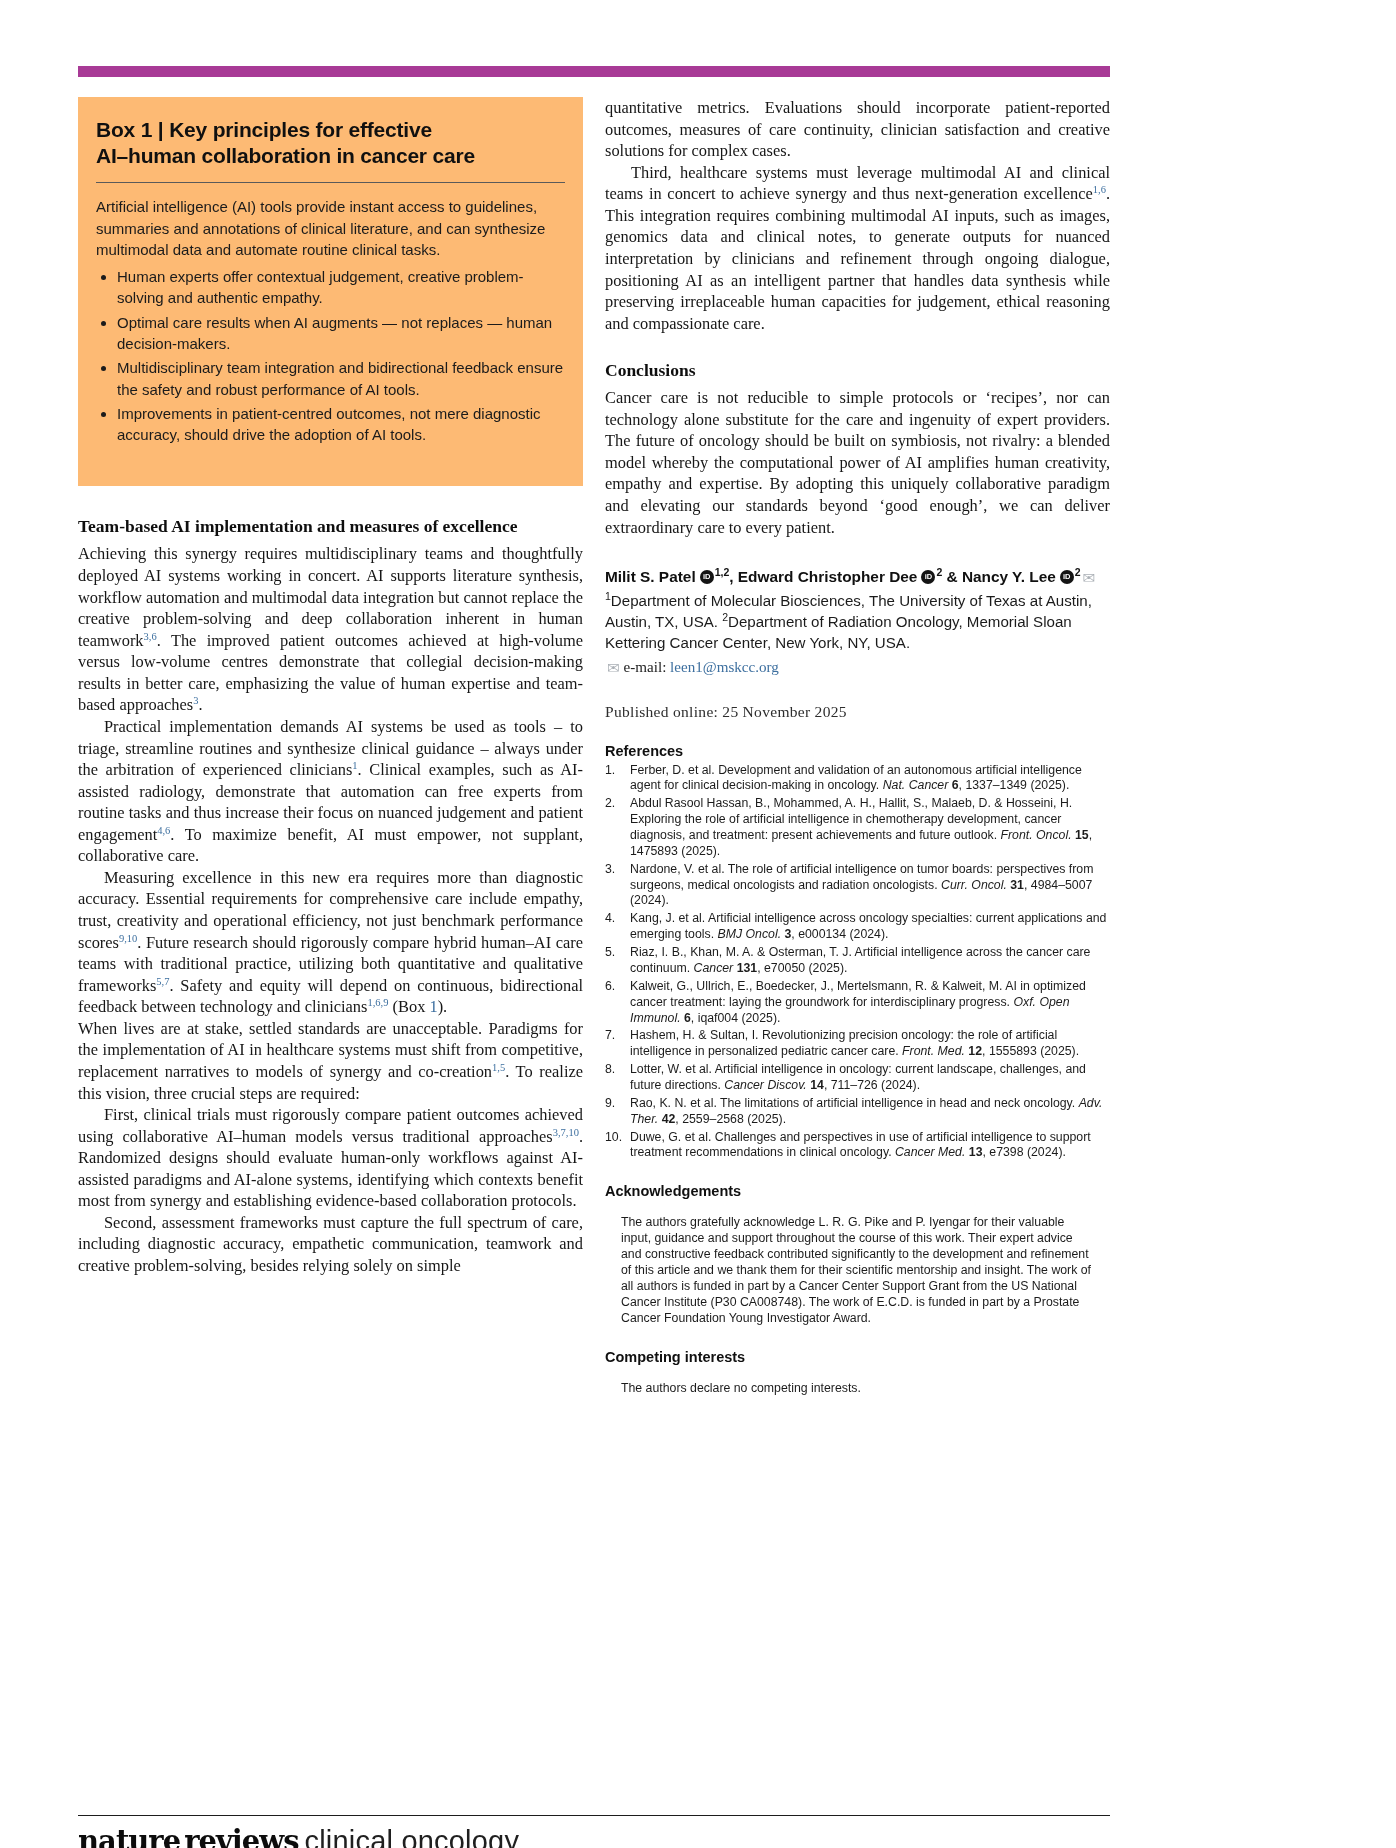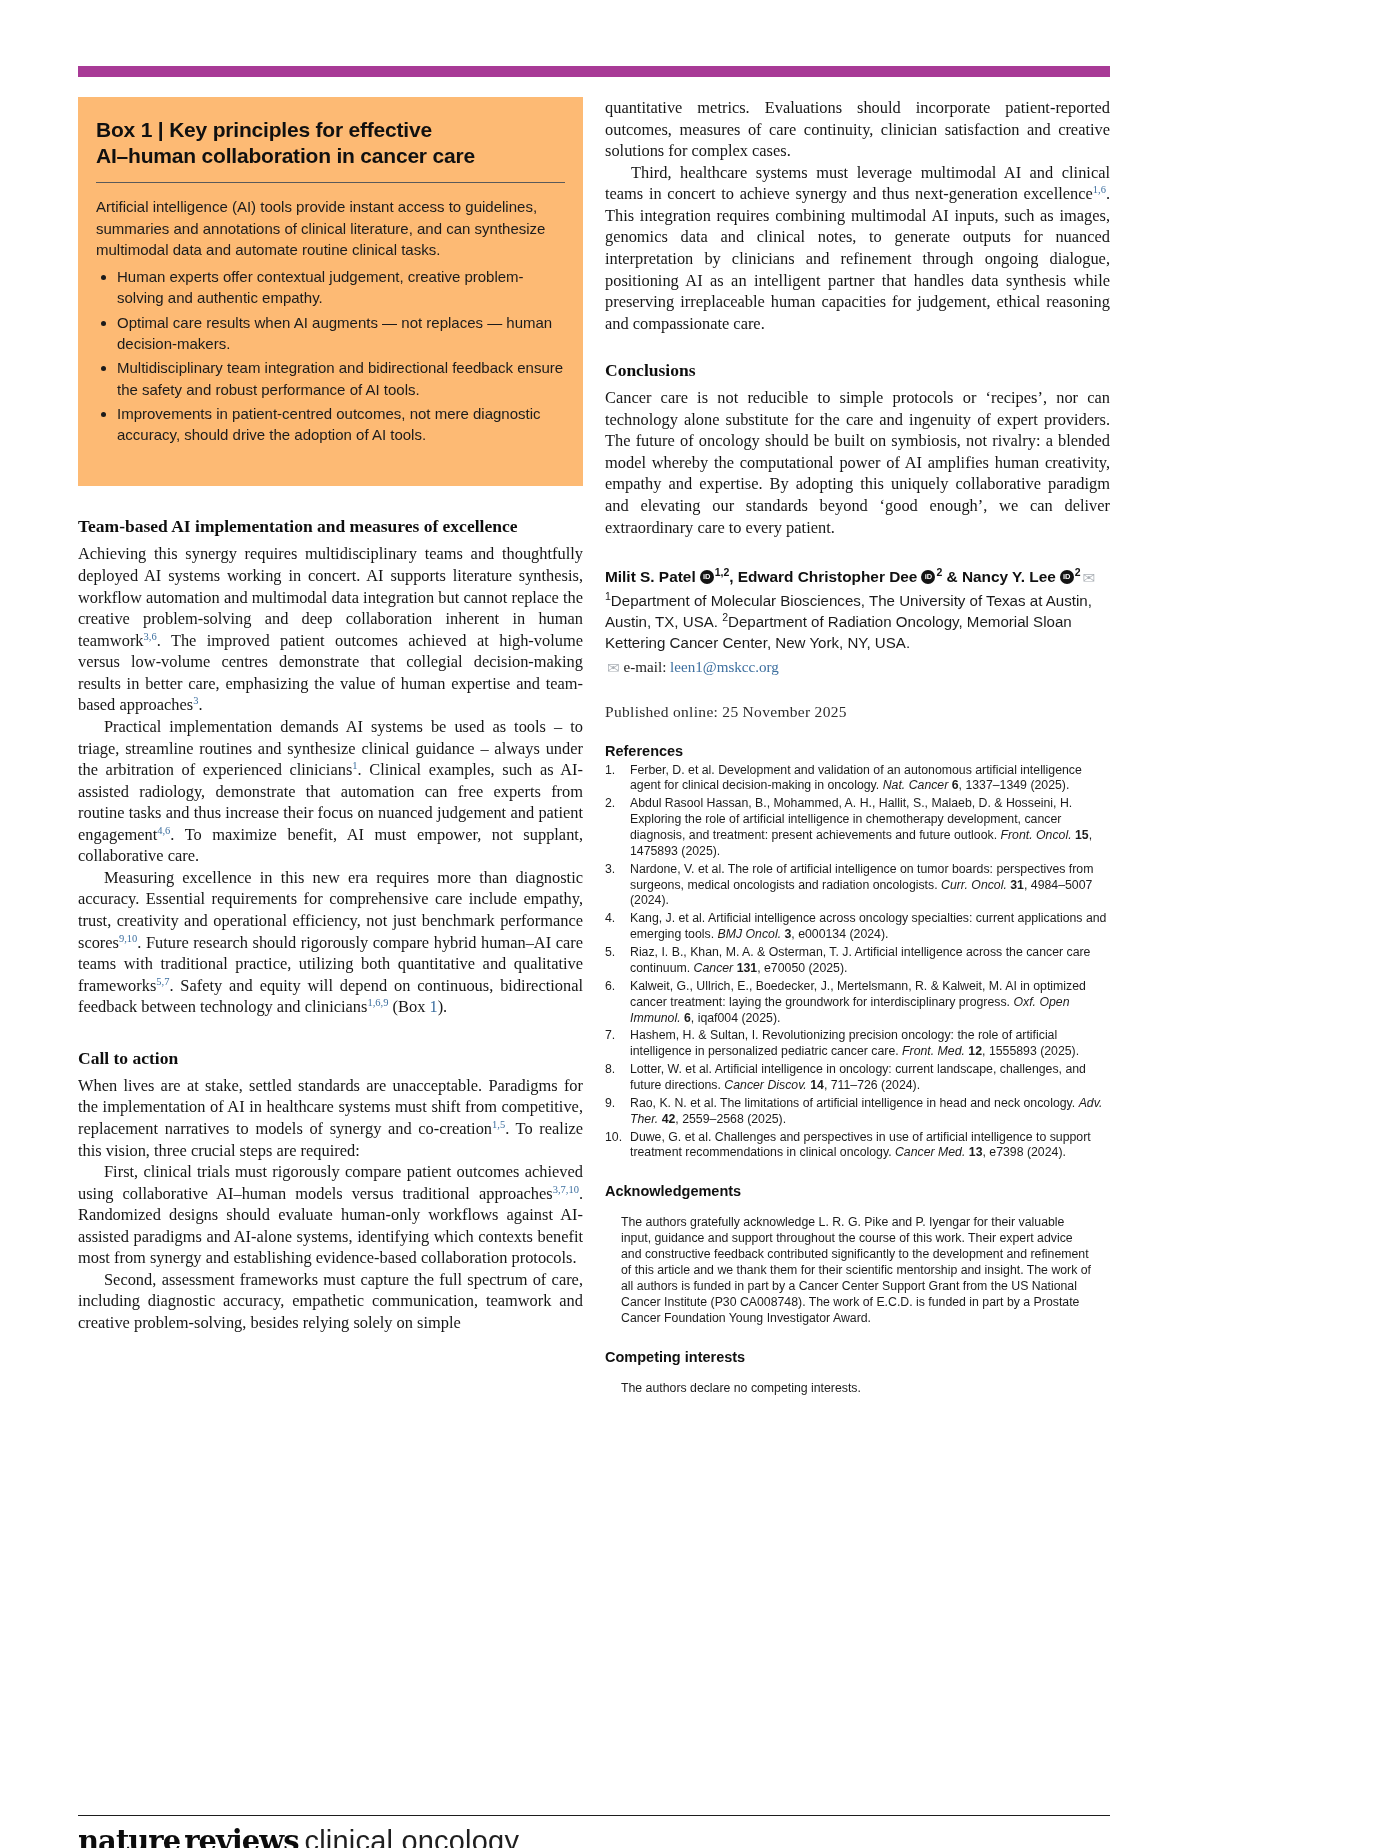--- a/index.html
+++ b/index.html
@@ -88,21 +88,20 @@
             <li>Multidisciplinary team integration and bidirectional feedback ensure the safety and robust performance of AI tools.</li>
             <li>Improvements in patient-centred outcomes, not mere diagnostic accuracy, should drive the adoption of AI tools.</li>
           </ul>
         </section>
 
         <h3 class="sec">Team-based AI implementation and measures of excellence</h3>
         <p class="body">Achieving this synergy requires multidisciplinary teams and thoughtfully deployed AI systems working in concert. AI supports literature synthesis, workflow automation and multimodal data integration but cannot replace the creative problem-solving and deep collaboration inherent in human teamwork<sup class="ref">3,6</sup>. The improved patient outcomes achieved at high-volume versus low-volume centres demonstrate that collegial decision-making results in better care, emphasizing the value of human expertise and team-based approaches<sup class="ref">3</sup>.</p>
         <p class="body indent">Practical implementation demands AI systems be used as tools – to triage, streamline routines and synthesize clinical guidance – always under the arbitration of experienced clinicians<sup class="ref">1</sup>. Clinical examples, such as AI-assisted radiology, demonstrate that automation can free experts from routine tasks and thus increase their focus on nuanced judgement and patient engagement<sup class="ref">4,6</sup>. To maximize benefit, AI must empower, not supplant, collaborative care.</p>
         <p class="body indent">Measuring excellence in this new era requires more than diagnostic accuracy. Essential requirements for comprehensive care include empathy, trust, creativity and operational efficiency, not just benchmark performance scores<sup class="ref">9,10</sup>. Future research should rigorously compare hybrid human–AI care teams with traditional practice, utilizing both quantitative and qualitative frameworks<sup class="ref">5,7</sup>. Safety and equity will depend on continuous, bidirectional feedback between technology and clinicians<sup class="ref">1,6,9</sup> (Box <span class="link">1</span>).</p>
 
-        <h3 class="sec">Call to action</h3>
         <p class="body">When lives are at stake, settled standards are unacceptable. Paradigms for the implementation of AI in healthcare systems must shift from competitive, replacement narratives to models of synergy and co-creation<sup class="ref">1,5</sup>. To realize this vision, three crucial steps are required:</p>
         <p class="body indent">First, clinical trials must rigorously compare patient outcomes achieved using collaborative AI–human models versus traditional approaches<sup class="ref">3,7,10</sup>. Randomized designs should evaluate human-only workflows against AI-assisted paradigms and AI-alone systems, identifying which contexts benefit most from synergy and establishing evidence-based collaboration protocols.</p>
         <p class="body indent">Second, assessment frameworks must capture the full spectrum of care, including diagnostic accuracy, empathetic communication, teamwork and creative problem-solving, besides relying solely on simple</p>
       </div>
 
       <div class="col col-right">
         <p class="body">quantitative metrics. Evaluations should incorporate patient-reported outcomes, measures of care continuity, clinician satisfaction and creative solutions for complex cases.</p>
         <p class="body indent">Third, healthcare systems must leverage multimodal AI and clinical teams in concert to achieve synergy and thus next-generation excellence<sup class="ref">1,6</sup>. This integration requires combining multimodal AI inputs, such as images, genomics data and clinical notes, to generate outputs for nuanced interpretation by clinicians and refinement through ongoing dialogue, positioning AI as an intelligent partner that handles data synthesis while preserving irreplaceable human capacities for judgement, ethical reasoning and compassionate care.</p>
 
         <h3 class="sec">Conclusions</h3>

